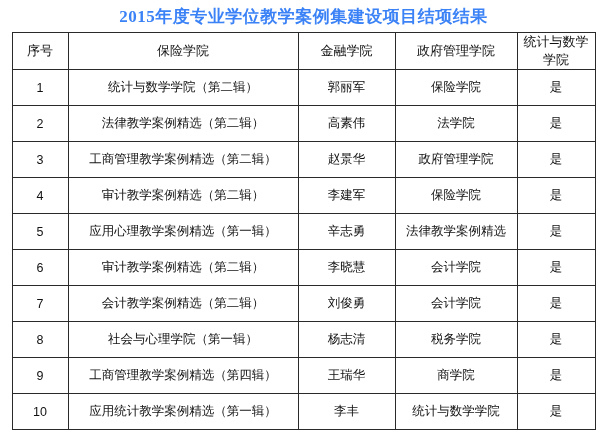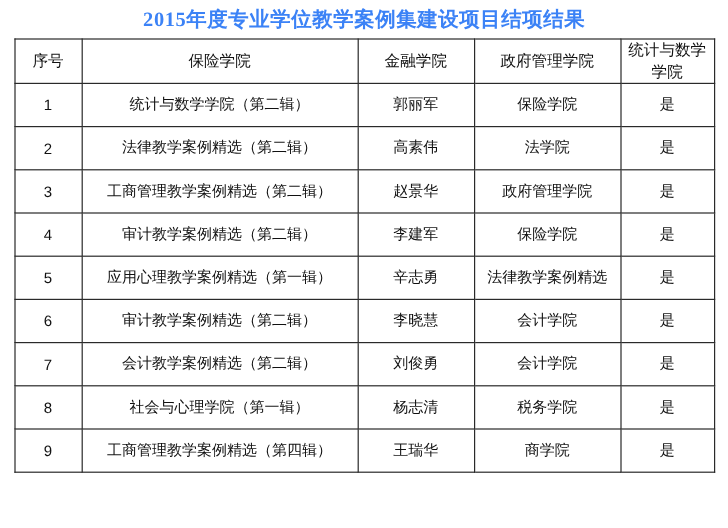--- a/index.html
+++ b/index.html
@@ -144,16 +144,23 @@
         <td>税务学院</td>
         <td>是</td>
       </tr>
       <tr>
         <td>9</td>
         <td>工商管理教学案例精选（第四辑）</td>
         <td>王瑞华</td>
         <td>商学院</td>
         <td>是</td>
       </tr>
+      <tr>
+        <td>10</td>
+        <td>应用统计教学案例精选（第一辑）</td>
+        <td>李丰</td>
+        <td>统计与数学学院</td>
+        <td>是</td>
+      </tr>
     </tbody>
   </table>
 
 </div>
 
 </body></html>

